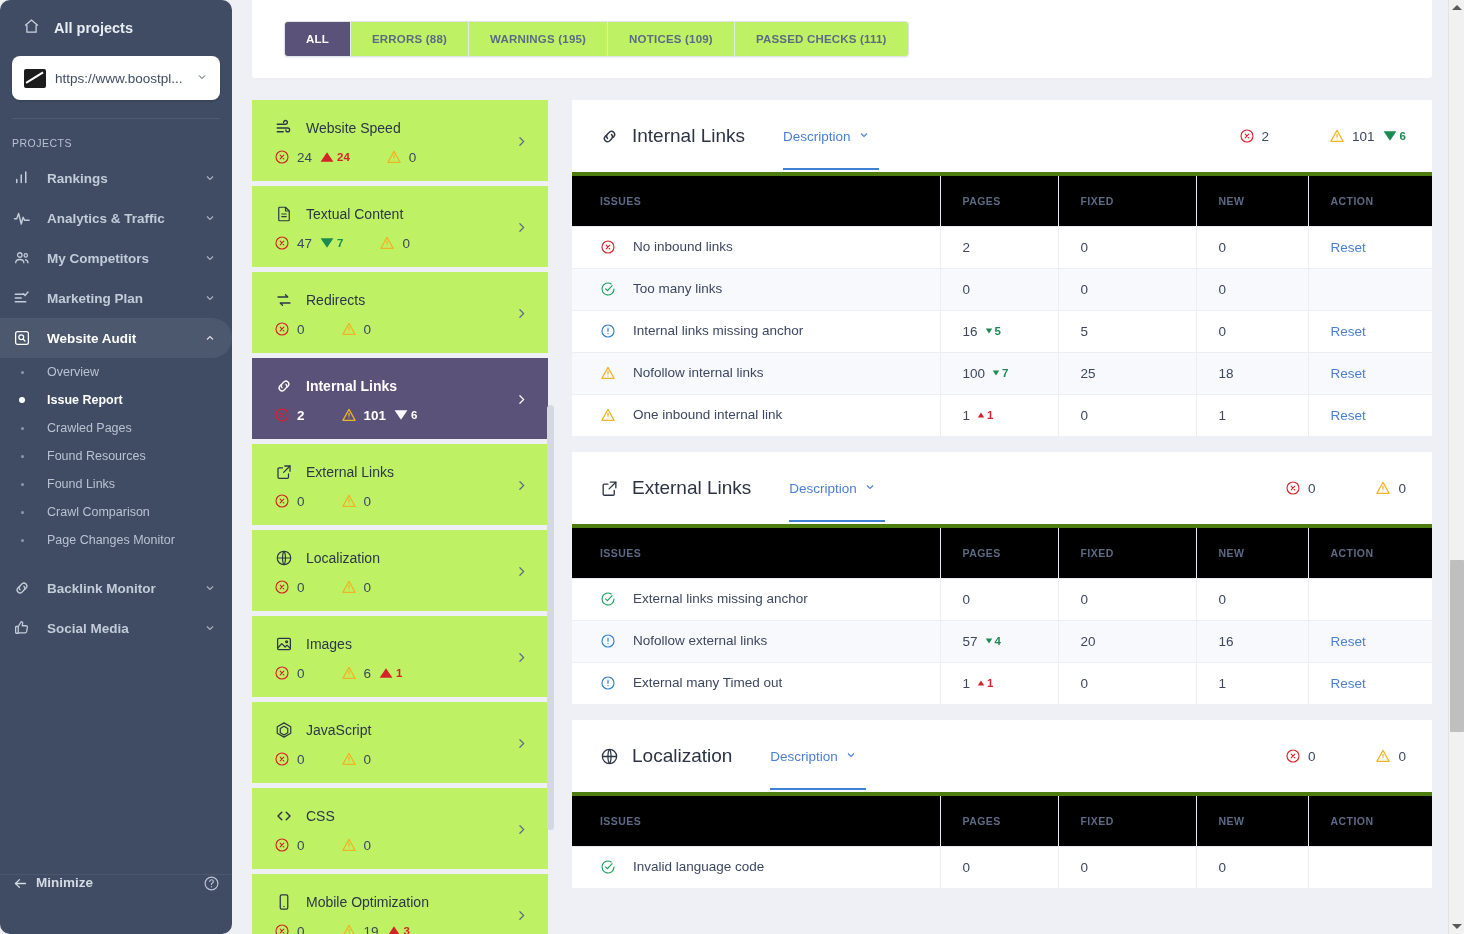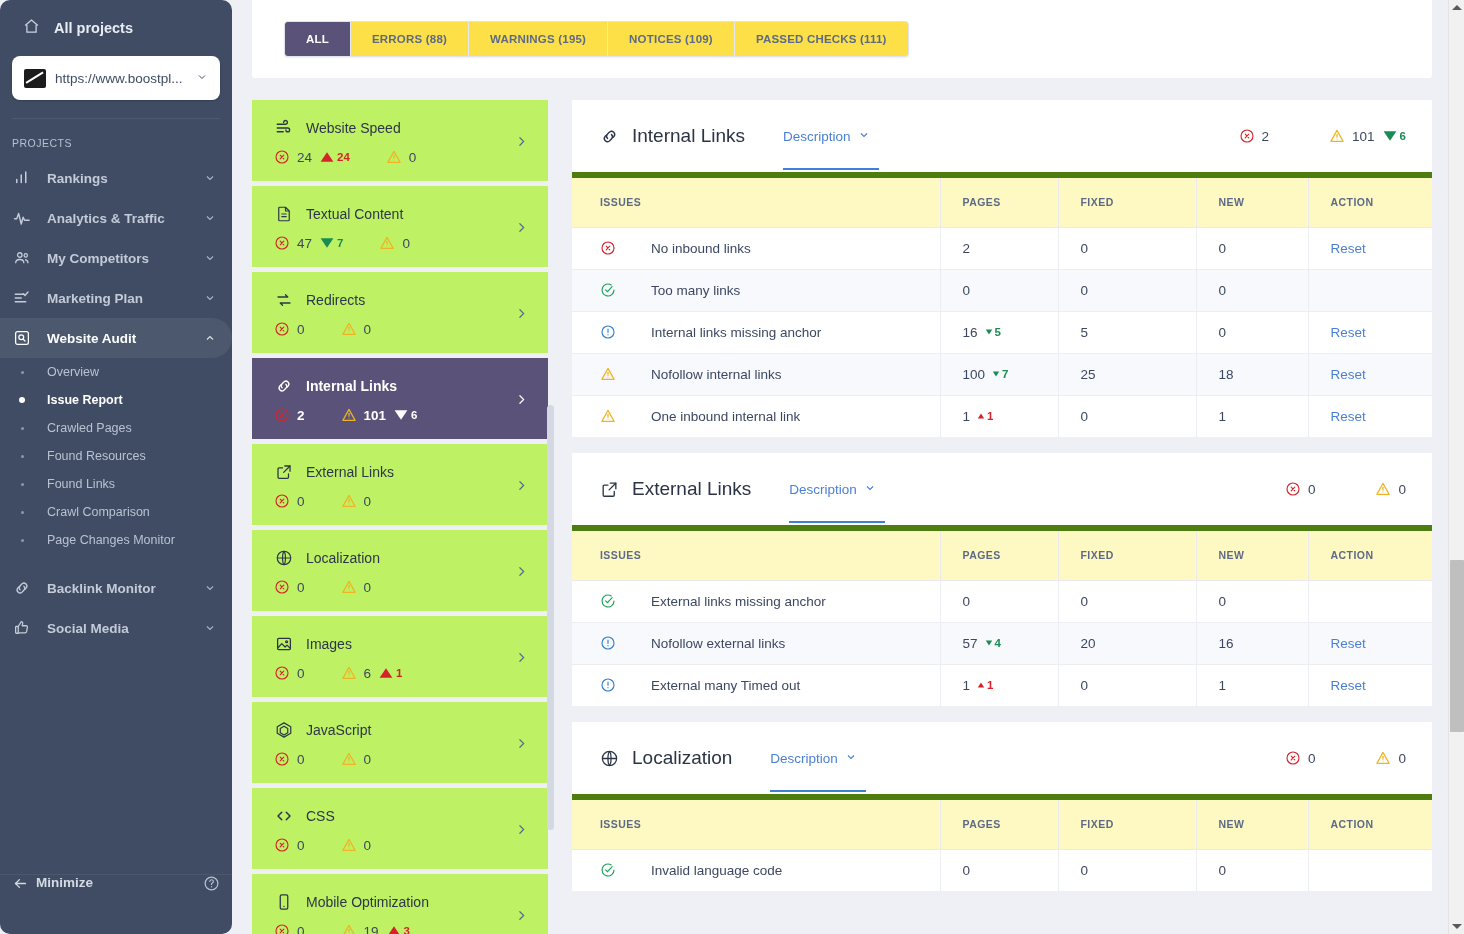--- a/index.html
+++ b/index.html
@@ -99,21 +99,21 @@
   }
 
   .tabs-card {
     background: #fff; margin: 0 32px 0 20px;
     height: 78px; display: flex; align-items: center;
     padding-left: 32px;
     border-bottom-left-radius: 3px; border-bottom-right-radius: 3px;
   }
   .tabs {
     display: flex; border: 1px solid #dfe3ec; border-radius: 4px;
-    overflow: hidden; background: #fde047;
+    overflow: hidden; background: #bef264;
     box-shadow: 0 1px 2px rgba(20,30,60,.07);
   }
   .tab {
     padding: 0 21px; height: 34px; display: flex; align-items: center;
     font-size: 11.5px; font-weight: bold; letter-spacing: .2px;
     color: #5d6a86; cursor: pointer; border-left: 1px solid #e4e8f0;
     white-space: nowrap;
   }
   .tab:first-child { border-left: none; }
   .tab.active { background: #5a5279; color: #ffffff; }
@@ -175,33 +175,33 @@
     width: 96px; height: 2px; background: #3f7fd4;
   }
   .panel-counts { margin-left: auto; display: flex; align-items: center; gap: 60px; }
   .pc { display: flex; align-items: center; gap: 7px; font-size: 13.5px; color: #3c4761; }
   .pc svg { width: 16px; height: 16px; display: block; }
 
   table { width: 100%; border-collapse: collapse; table-layout: fixed; }
   th {
     text-align: left; font-size: 10.5px; letter-spacing: .45px;
     font-weight: bold; color: #5d6a86; padding: 14px 0 14px 22px;
-    border-top: 6px solid #4d7c0f; border-bottom: 1px solid #e8eaf0;
-    border-left: 1px solid #e8eaf0; background: #fef9c3; height: 52px;
+    border-top: 4px solid #4d7c0f; border-bottom: 1px solid #e8eaf0;
+    border-left: 1px solid #e8eaf0; background: #000000; height: 52px;
   }
   th:first-child { border-left: none; padding-left: 28px; }
   td {
     font-size: 13.5px; color: #3c4761; padding: 0 0 0 22px;
     height: 42px; border-bottom: 1px solid #eceef4;
     border-left: 1px solid #eceef4;
   }
   td:first-child { border-left: none; padding-left: 28px; }
   tr:nth-child(even) td { background: #f8f9fc; }
   tr:last-child td { border-bottom: none; }
-  .issue-cell { display: flex; align-items: center; gap: 35px; }
+  .issue-cell { display: flex; align-items: flex-start; gap: 17px; }
   .issue-cell svg { width: 16px; height: 16px; display: block; flex: 0 0 16px; }
   .pages-cell { display: flex; align-items: center; gap: 7px; }
   .reset-link { color: #4a7fd6; cursor: pointer; }
   .col-issues { width: 368px; }
   .col-pages  { width: 118px; }
   .col-fixed  { width: 138px; }
   .col-new    { width: 112px; }
 
   
   .page-sb {

